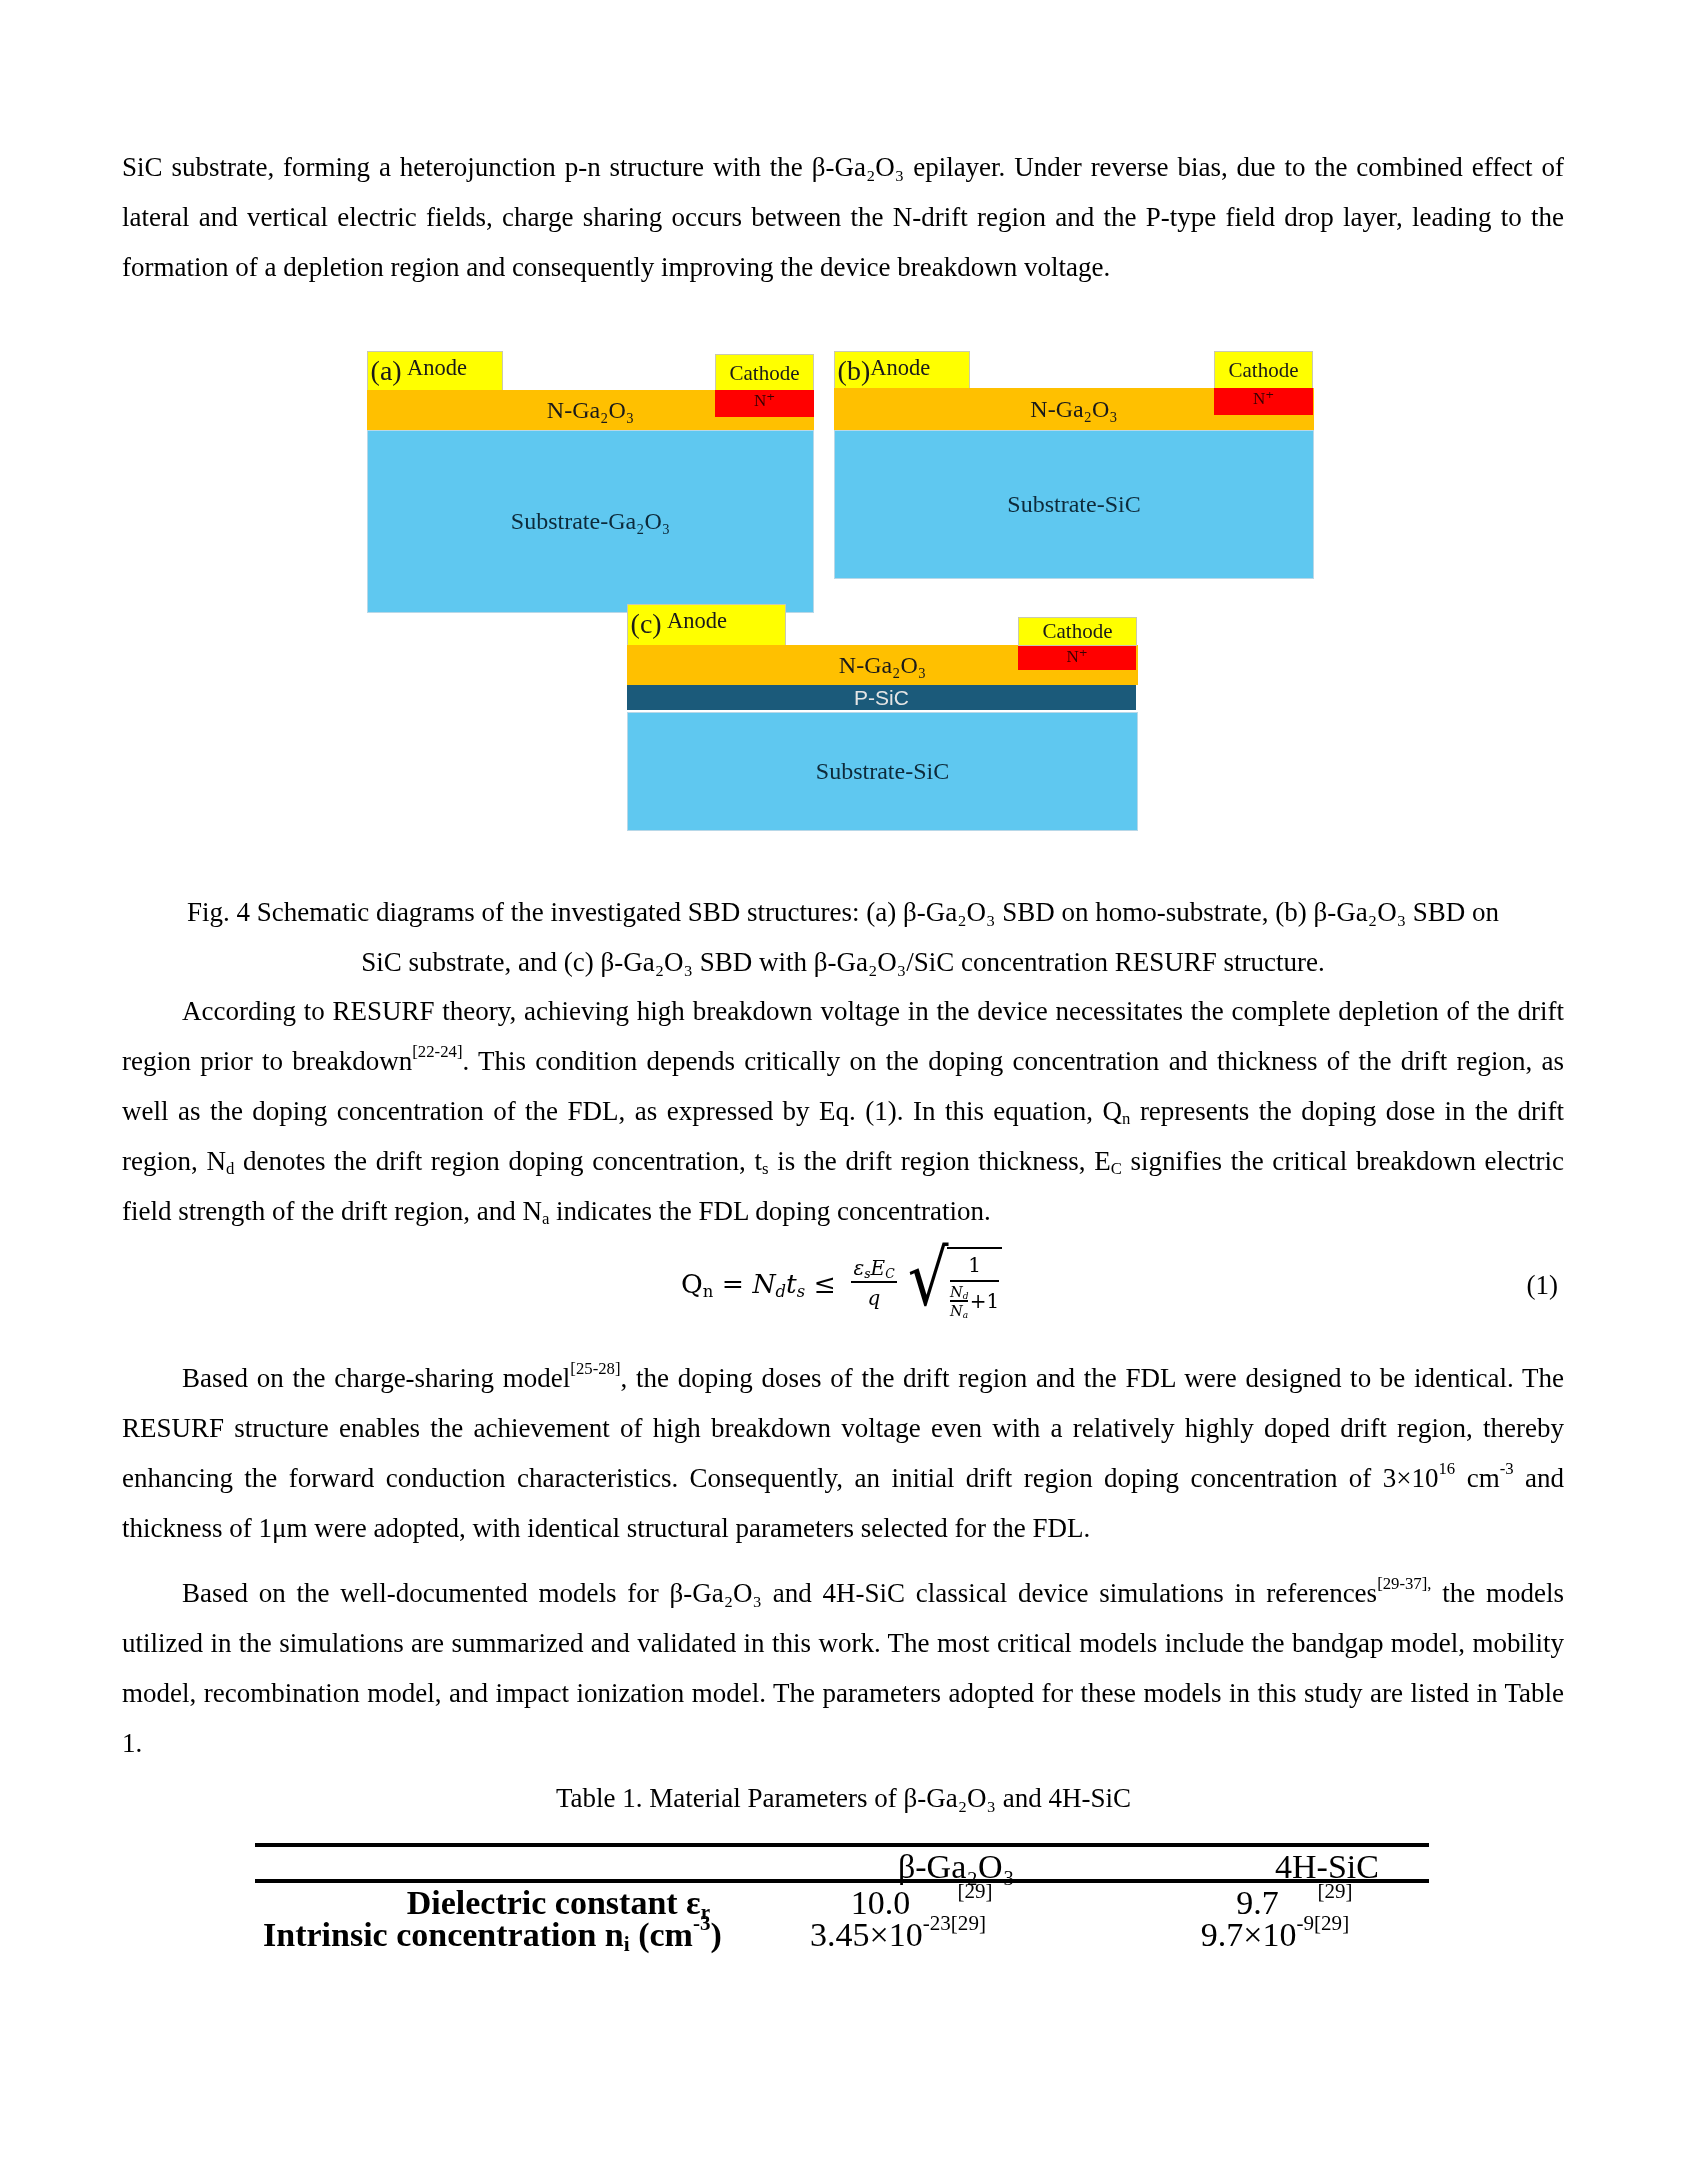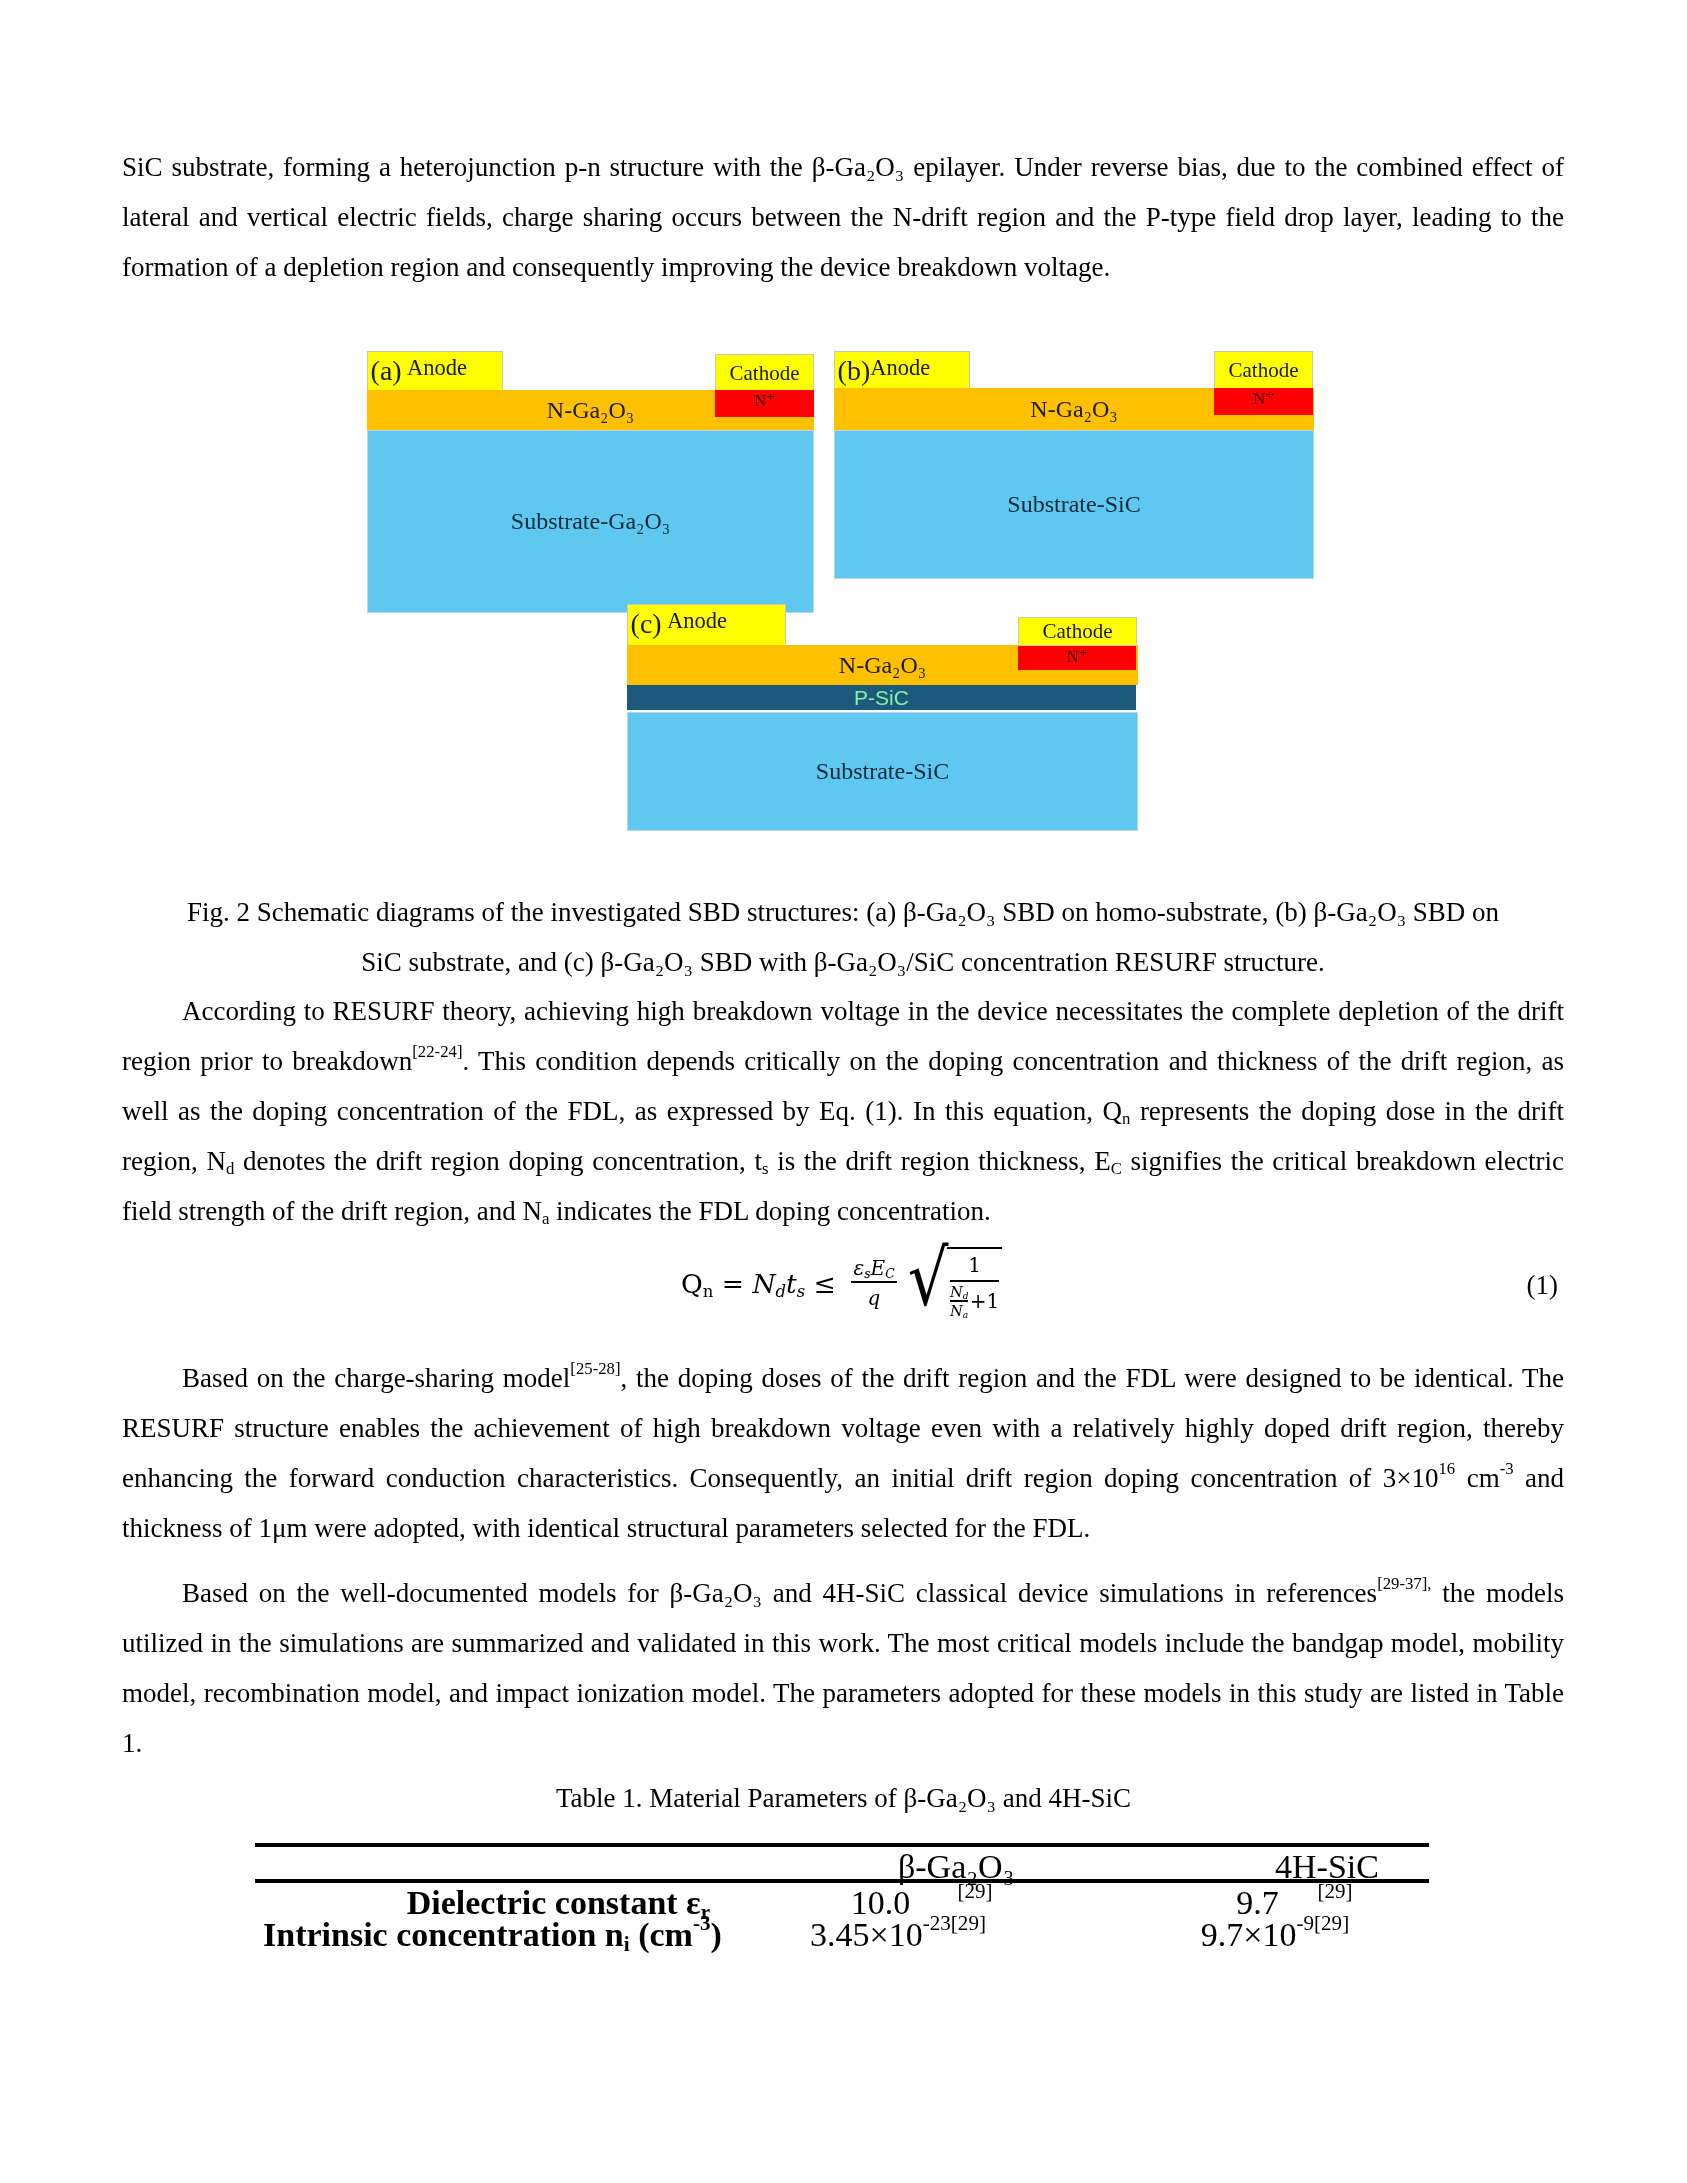--- a/index.html
+++ b/index.html
@@ -13,21 +13,21 @@
   sub { vertical-align:-0.25em; }
 
   
   .panel { position:absolute; }
   .layer { position:absolute; box-sizing:border-box; display:flex; align-items:center; justify-content:center;
            font-family:"Liberation Serif","DejaVu Serif",serif; color:#1a1a1a; }
   .yellow { background:#FFFF00; border:0.7px solid #c9c9b0; }
   .orange { background:#FFC000; }
   .red { background:#FF0000; }
   .lblue { background:#5FC8F0; border:0.7px solid #b8d8e8; }
-  .dblue { background:#1B5A7A; color:#86efac; font-family:"Liberation Sans","DejaVu Sans",sans-serif; }
+  .dblue { background:#1B5A7A; color:#e5e5e5; font-family:"Liberation Sans","DejaVu Sans",sans-serif; }
   .lbl-anode { justify-content:flex-start; align-items:flex-start; padding-left:2.6px; padding-top:2.6px; font-size:22.5px; }
   .lbl-anode .tag { font-size:28px; margin-right:5.3px; }
   .lbl-cath { font-size:21px; }
   .lbl-np { font-size:17px; align-items:flex-start; padding-top:0px; color:#3a0000; }
   .lbl-n { font-size:24px; }
   .lbl-sub { font-size:24px; color:#0d2a3a; }
   .lbl-p { font-size:21px; }
 
   .caption { position:absolute; left:122px; width:1442px; font-size:27px; line-height:50px; text-align:center; }
 
@@ -119,21 +119,21 @@
   </div>
   <div class="layer dblue lbl-p" style="left: 627px; top: 685px; width: 509px; height: 25px; background: rgb(27, 90, 122);">
     <span>P-SiC</span>
   </div>
   <div class="layer lblue lbl-sub" style="left: 627px; top: 712px; width: 511px; height: 119px; background: rgb(95, 200, 240);">
     <span>Substrate-SiC</span>
   </div>
 </div>
 
 <div class="caption" style="top:887px;">
-  <div>Fig. 2 Schematic diagrams of the investigated SBD structures: (a) β-Ga₂O₃ SBD on homo-substrate, (b) β-Ga₂O₃ SBD on</div>
+  <div>Fig. 4 Schematic diagrams of the investigated SBD structures: (a) β-Ga₂O₃ SBD on homo-substrate, (b) β-Ga₂O₃ SBD on</div>
   <div>SiC substrate, and (c) β-Ga₂O₃ SBD with β-Ga₂O₃/SiC concentration RESURF structure.</div>
 </div>
 
 <div class="para indent" style="top:986px;">
   <span>According to RESURF theory, achieving high breakdown voltage in the device necessitates the complete depletion of the drift region prior to breakdown</span><sup>[22-24]</sup><span>. This condition depends critically on the doping concentration and thickness of the drift region, as well as the doping concentration of the FDL, as expressed by Eq. (1). In this equation, Q</span><sub>n</sub><span> represents the doping dose in the drift region, N</span><sub>d</sub><span> denotes the drift region doping concentration, t</span><sub>s</sub><span> is the drift region thickness, E</span><sub>C</sub><span> signifies the critical breakdown electric field strength of the drift region, and N</span><sub>a</sub><span> indicates the FDL doping concentration.</span>
 </div>
 
 <div class="equation">
   <div class="eq-body">
     <span><span>Q</span><sub>n</sub></span>

